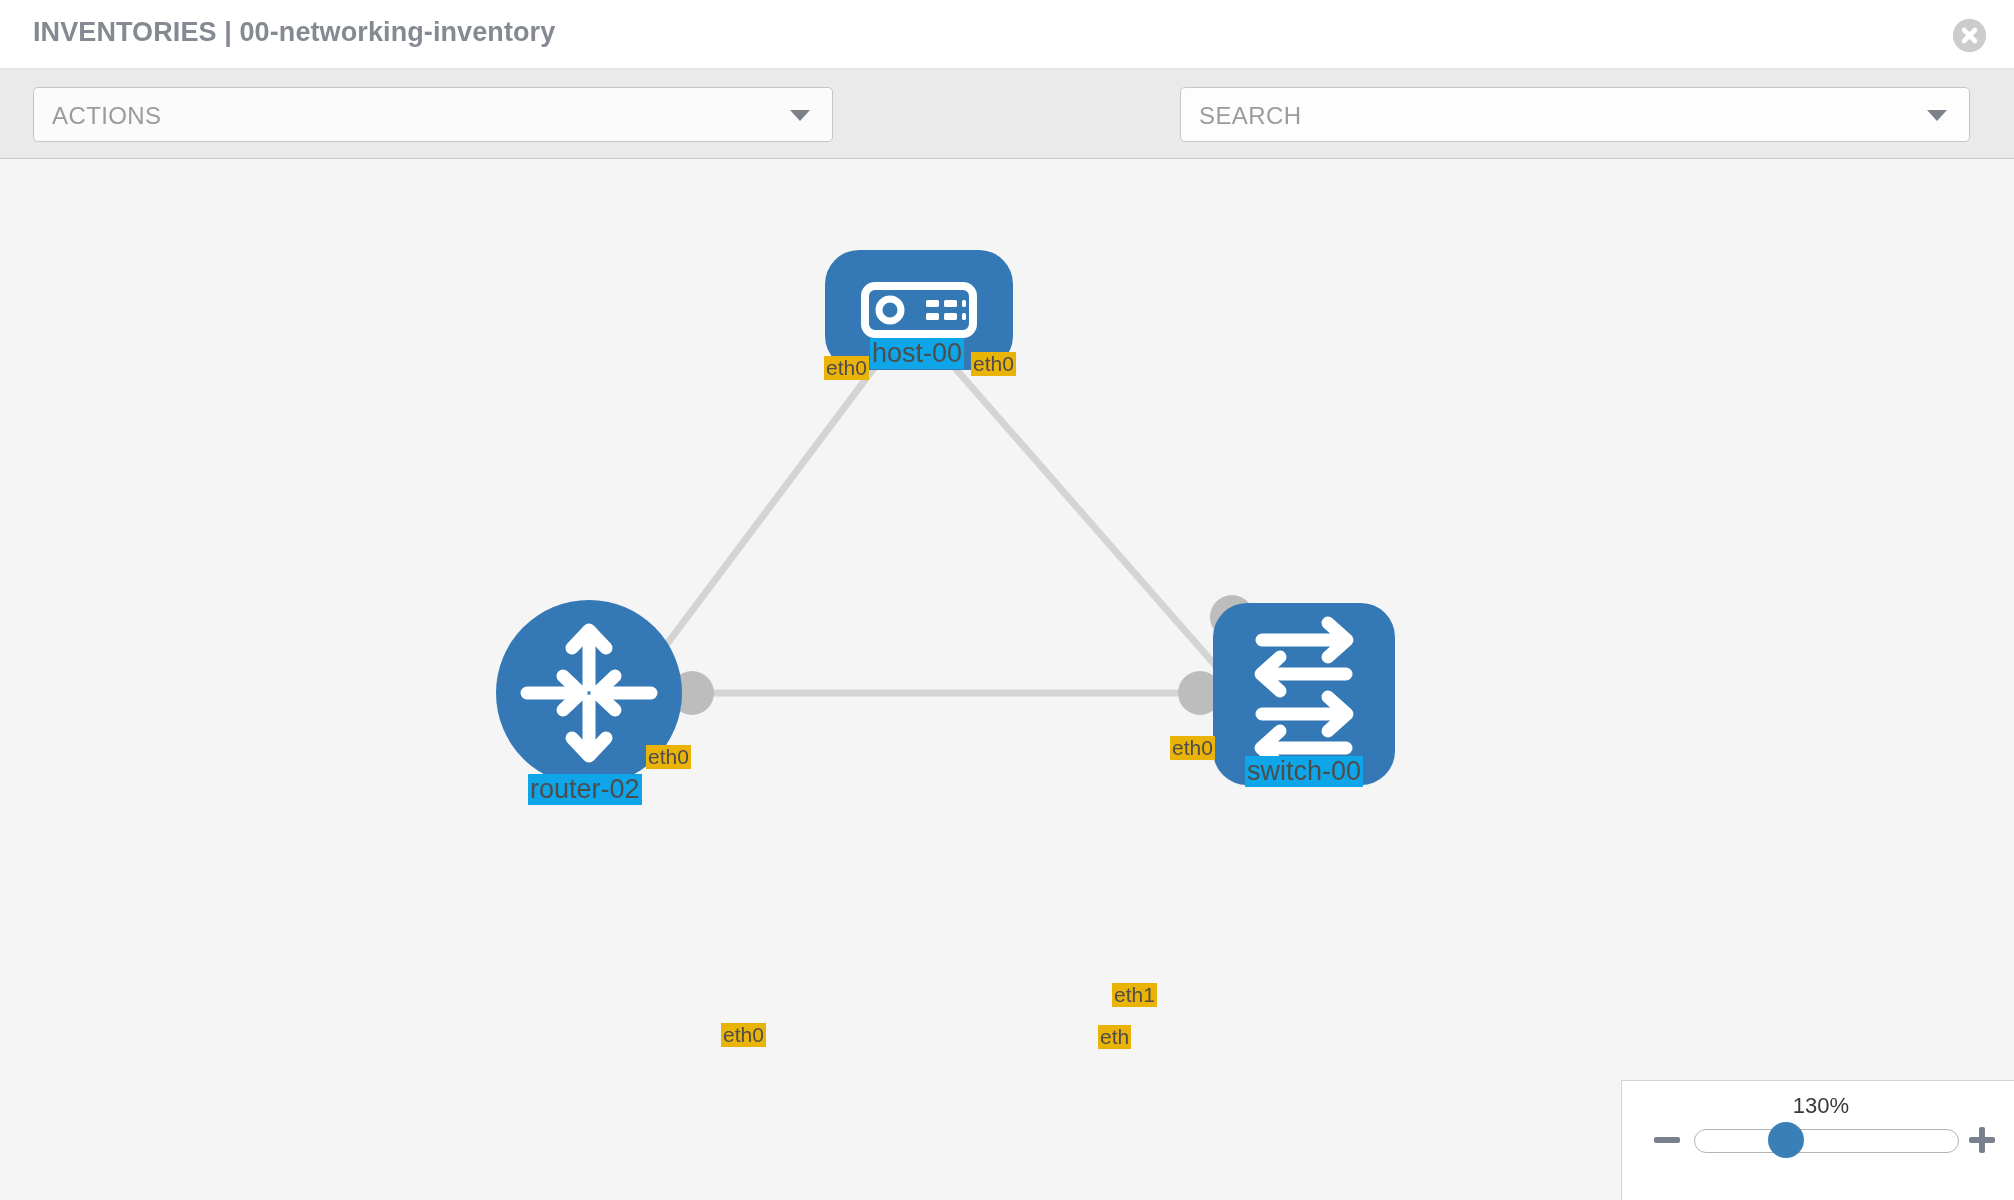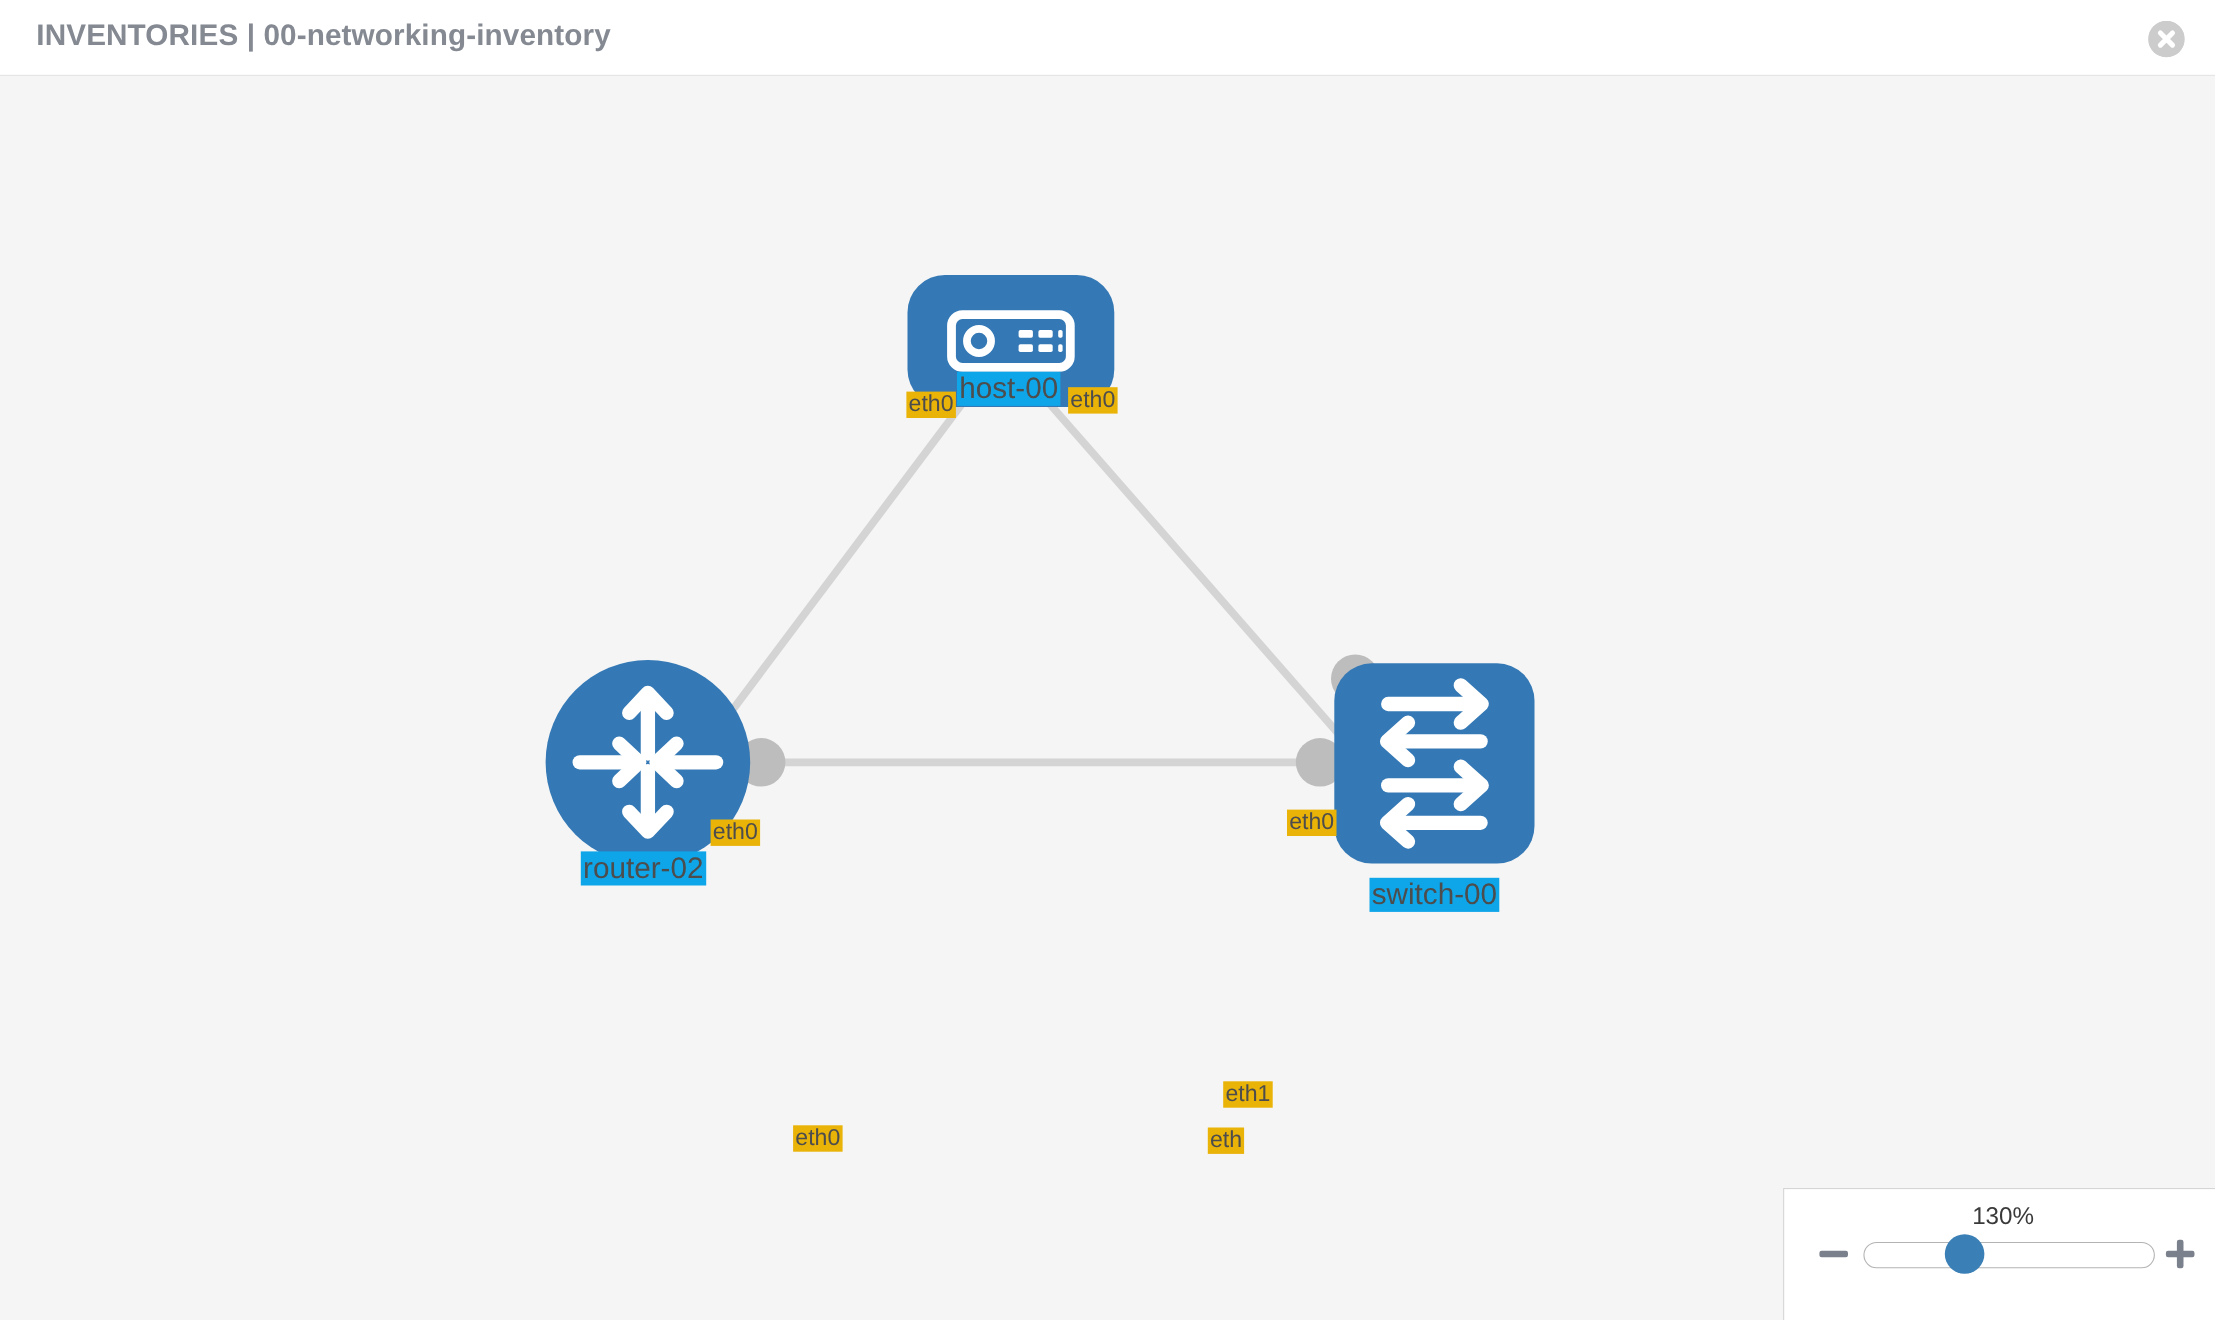--- a/index.html
+++ b/index.html
@@ -207,20 +207,51 @@
   <div class="header">
     <div class="header-title">INVENTORIES | 00-networking-inventory</div>
     <div class="close-btn">
       <svg width="33" height="33" viewBox="0 0 33 33">
         <circle cx="16.5" cy="16.5" r="16.5" fill="#cccccc"></circle>
         <path d="M11 11 L22 22 M22 11 L11 22" stroke="#ffffff" stroke-width="4.6" stroke-linecap="round"></path>
       </svg>
     </div>
   </div>
 
+  <div class="toolbar">
+
+    <div class="actions-select">
+      <div class="actions-label">ACTIONS</div>
+      <div class="caret"></div>
+    </div>
+
+    <div class="tool-icon" id="wrench-icon">
+      <svg width="44" height="44" viewBox="0 0 44 44">
+        <g fill="#7b818c">
+          <path d="M34.2 7.8 a10.8 10.8 0 0 0 -13.6 13.3 L9.3 32.4 a3.6 3.6 0 0 0 0 5.1 l1.4 1.4 a3.6 3.6 0 0 0 5.1 0 L27.1 27.6 a10.8 10.8 0 0 0 13.3 -13.6 l-6.0 6.0 l-6.6 -1.6 l-1.6 -6.6 z"></path>
+          <circle cx="12.4" cy="36.0" r="2.0" fill="#ffffff"></circle>
+        </g>
+      </svg>
+    </div>
+
+    <div class="tool-icon" id="key-icon">
+      <svg width="44" height="44" viewBox="0 0 44 44">
+        <g fill="none" stroke="#7b818c" stroke-width="4.4" stroke-linecap="round">
+          <circle cx="15.5" cy="16.5" r="7.3"></circle>
+          <path d="M20.8 21.8 L34.5 35.0"></path>
+          <path d="M31.0 31.5 L35.5 27.2"></path>
+        </g>
+      </svg>
+    </div>
+
+    <div class="search-select">
+      <div class="search-label">SEARCH</div>
+      <div class="caret"></div>
+    </div>
+  </div>
 
   <div class="canvas">
 
     <svg id="topology-svg" width="2014" height="1040" viewBox="0 0 2014 1040">
 
       <g>
         <line x1="880" y1="200" x2="625" y2="540" stroke="#d4d4d4" stroke-width="7"></line>
         <line x1="948" y1="200" x2="1250" y2="545" stroke="#d4d4d4" stroke-width="7"></line>
         <line x1="660" y1="533" x2="1230" y2="533" stroke="#d4d4d4" stroke-width="7"></line>
       </g>
@@ -283,21 +314,21 @@
           <path d="M42 54 L-42 54"></path>
           <path d="M-24 37 L-43 54 L-24 71"></path>
         </g>
       </g>
     </svg>
 
     <div class="node-label" style="left:870px; top:178px;">host-00</div>
 
     <div class="node-label" style="left:528px; top:614px;">router-02</div>
 
-    <div class="node-label" style="left:1245px; top:638px;">switch-00</div>
+    <div class="node-label" style="left:1245px; top:596px;">switch-00</div>
 
     <div class="edge-label" style="left:824px; top:196px;">eth0</div>
 
     <div class="edge-label" style="left:971px; top:192px;">eth0</div>
 
     <div class="edge-label" style="left:646px; top:585px;">eth0</div>
 
     <div class="edge-label" style="left:1170px; top:576px;">eth0</div>
 
     <div class="edge-label" style="left:721px; top:863px;">eth0</div>

